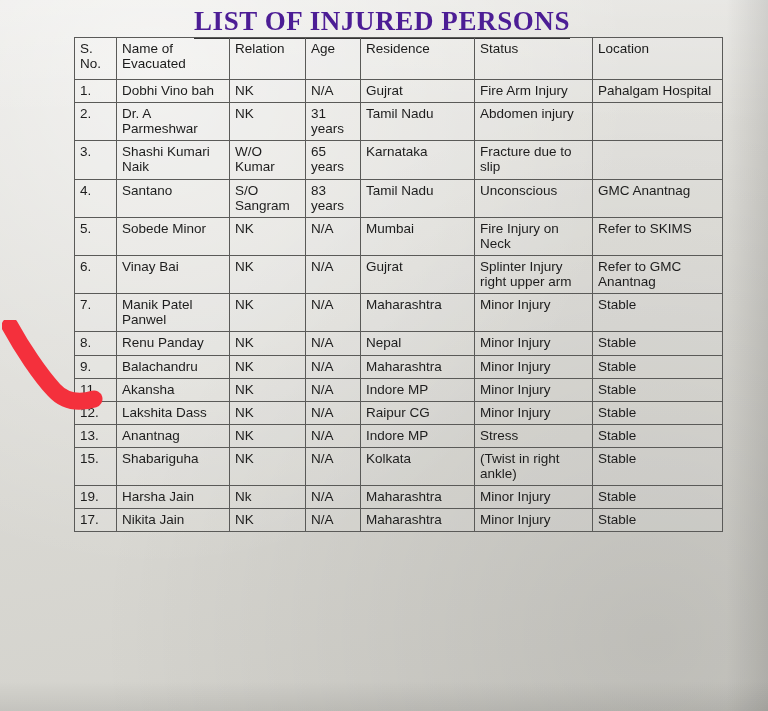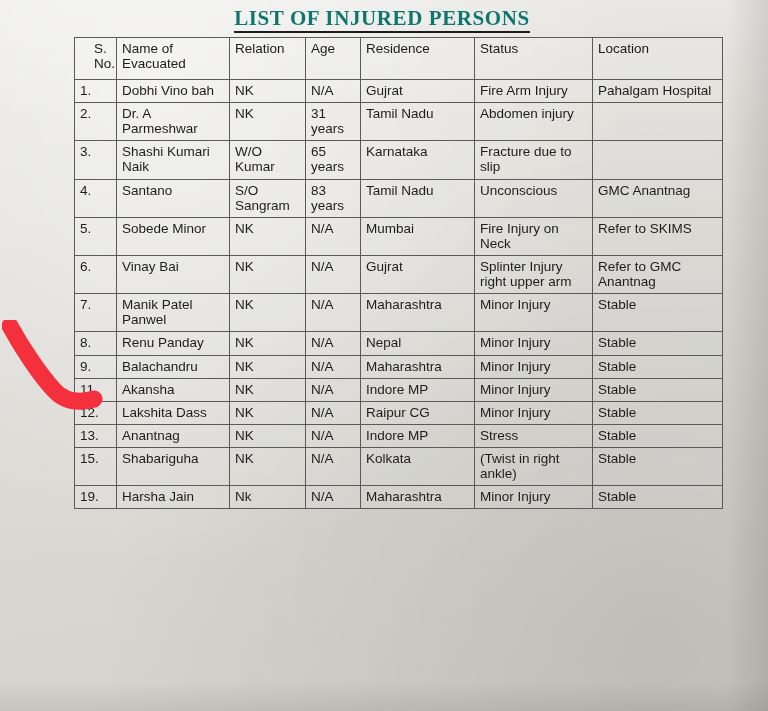--- a/index.html
+++ b/index.html
@@ -22,24 +22,24 @@
       radial-gradient(ellipse at 20% 10%, rgba(255,255,255,0.55) 0%, rgba(255,255,255,0) 55%),
       radial-gradient(ellipse at 85% 90%, rgba(0,0,0,0.10) 0%, rgba(0,0,0,0) 60%),
       linear-gradient(170deg, #e4e3df 0%, #dcdbd6 40%, #d2d1cb 100%);
   }
   .doc-title {
     position: absolute;
     top: 6px;
     left: 0;
     right: 4px;
     text-align: center;
-    font-size: 21px;
+    font-size: 27px;
     font-weight: bold;
     letter-spacing: 0.6px;
-    color: #0f766e;
+    color: #4c1d95;
     font-family: "Liberation Serif", serif;
   }
   .doc-title span {
     border-bottom: 2px solid #1c1c1c;
     padding-bottom: 1px;
   }
   .table-wrap {
     position: absolute;
     top: 37px;
     left: 74px;
@@ -67,21 +67,21 @@
     color: #1b1b1b;
     height: 34px;
   }
   td.sno {
     text-align: center;
     padding-left: 0;
     padding-right: 0;
   }
   thead td.sno {
     text-align: left;
-    padding-left: 19px;
+    padding-left: 5px;
   }
   col.c-sno     { width: 42px; }
   col.c-name    { width: 113px; }
   col.c-rel     { width: 76px; }
   col.c-age     { width: 55px; }
   col.c-res     { width: 114px; }
   col.c-status  { width: 118px; }
   col.c-loc     { width: 130px; }
 
   
@@ -266,19 +266,28 @@
         </tr>
         <tr>
           <td class="sno">19.</td>
           <td>Harsha Jain</td>
           <td>Nk</td>
           <td>N/A</td>
           <td>Maharashtra</td>
           <td>Minor Injury</td>
           <td>Stable</td>
         </tr>
+        <tr>
+          <td class="sno">17.</td>
+          <td>Nikita Jain</td>
+          <td>NK</td>
+          <td>N/A</td>
+          <td>Maharashtra</td>
+          <td>Minor Injury</td>
+          <td>Stable</td>
+        </tr>
       </tbody>
   </table>
 </div>
 
 <svg class="marker" viewBox="0 0 118 100">
   <path id="marker-stroke" d="M8 6 C 20 28, 38 55, 52 70 C 62 81, 75 84, 92 79" fill="none" stroke="#f4303c" stroke-width="17" stroke-linecap="round" stroke-linejoin="round"></path>
 </svg>
 
 </body></html>

